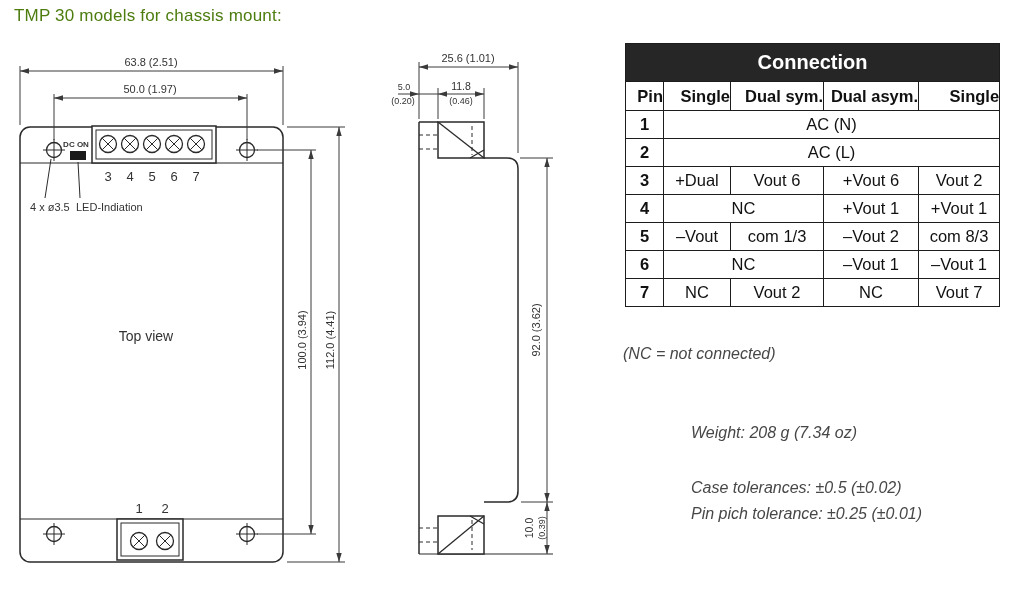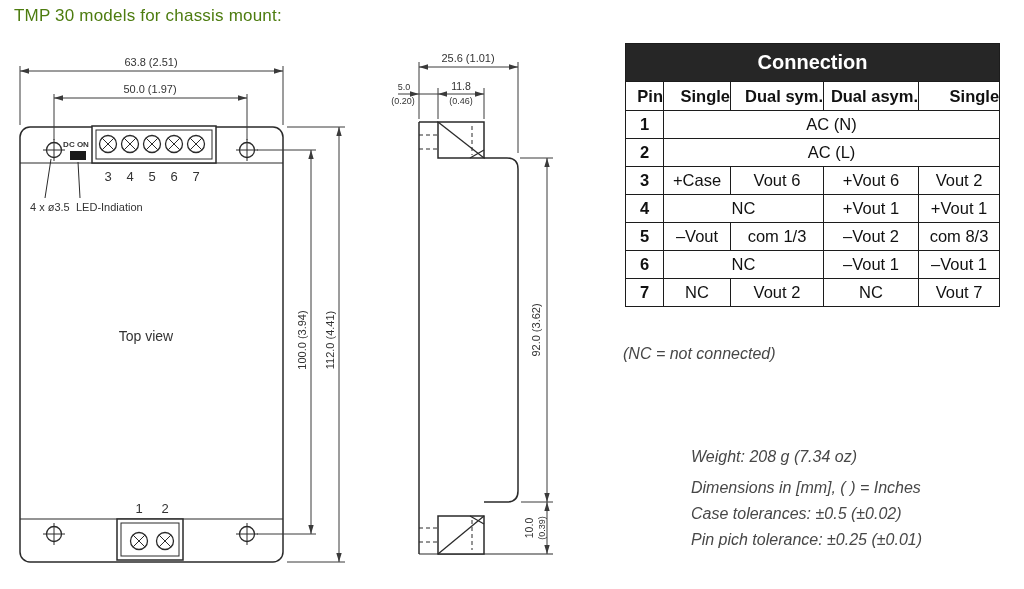--- a/index.html
+++ b/index.html
@@ -37,21 +37,21 @@
   }
   #connection-table .tbl-title{
     background:#262626;color:#ffffff;font-size:20px;font-weight:bold;height:37px;
   }
   #connection-table .colhead th{font-weight:bold;height:28px;text-align:right;}
   #connection-table .datarow td{height:27px;font-weight:normal;}
   #connection-table .datarow td.pin{font-weight:bold;}
   
   .note{color:#474747;font-size:16px;font-style:italic;}
   #nc-note{left:623px;top:345px;}
-  #weight-note{left:691px;top:448px;}
+  #weight-note{left:691px;top:424px;}
   #tolerance-notes{left:691px;top:475px;line-height:26px;}
 </style>
 </head>
 <body>
 
 <div id="page-title" class="abs">TMP 30 models for chassis mount:</div>
 
 <svg style="left:0;top:55px;" width="360" height="525" viewBox="0 55 360 525">
   <defs>
     <marker id="arrE" viewBox="0 0 10 6" refX="10" refY="3" markerWidth="9" markerHeight="5.5" orient="auto">
@@ -249,21 +249,21 @@
   <tr class="datarow">
     <td class="pin">1</td>
     <td colspan="4">AC (N)</td>
   </tr>
   <tr class="datarow">
     <td class="pin">2</td>
     <td colspan="4">AC (L)</td>
   </tr>
   <tr class="datarow">
     <td class="pin">3</td>
-    <td>+Case</td>
+    <td>+Dual</td>
     <td>Vout 6</td>
     <td>+Vout 6</td>
     <td>Vout 2</td>
   </tr>
   <tr class="datarow">
     <td class="pin">4</td>
     <td colspan="2">NC</td>
     <td>+Vout 1</td>
     <td>+Vout 1</td>
   </tr>
@@ -286,16 +286,15 @@
     <td>Vout 2</td>
     <td>NC</td>
     <td>Vout 7</td>
   </tr>
 </tbody>
   </table>
 
 <div id="nc-note" class="abs note">(NC = not connected)</div>
 <div id="weight-note" class="abs note">Weight: 208 g (7.34 oz)</div>
 <div id="tolerance-notes" class="abs note">
-  <div>Dimensions in [mm], ( ) = Inches</div>
   <div>Case tolerances: ±0.5 (±0.02)</div>
   <div>Pin pich tolerance: ±0.25 (±0.01)</div>
 </div>
 
 </body></html>

